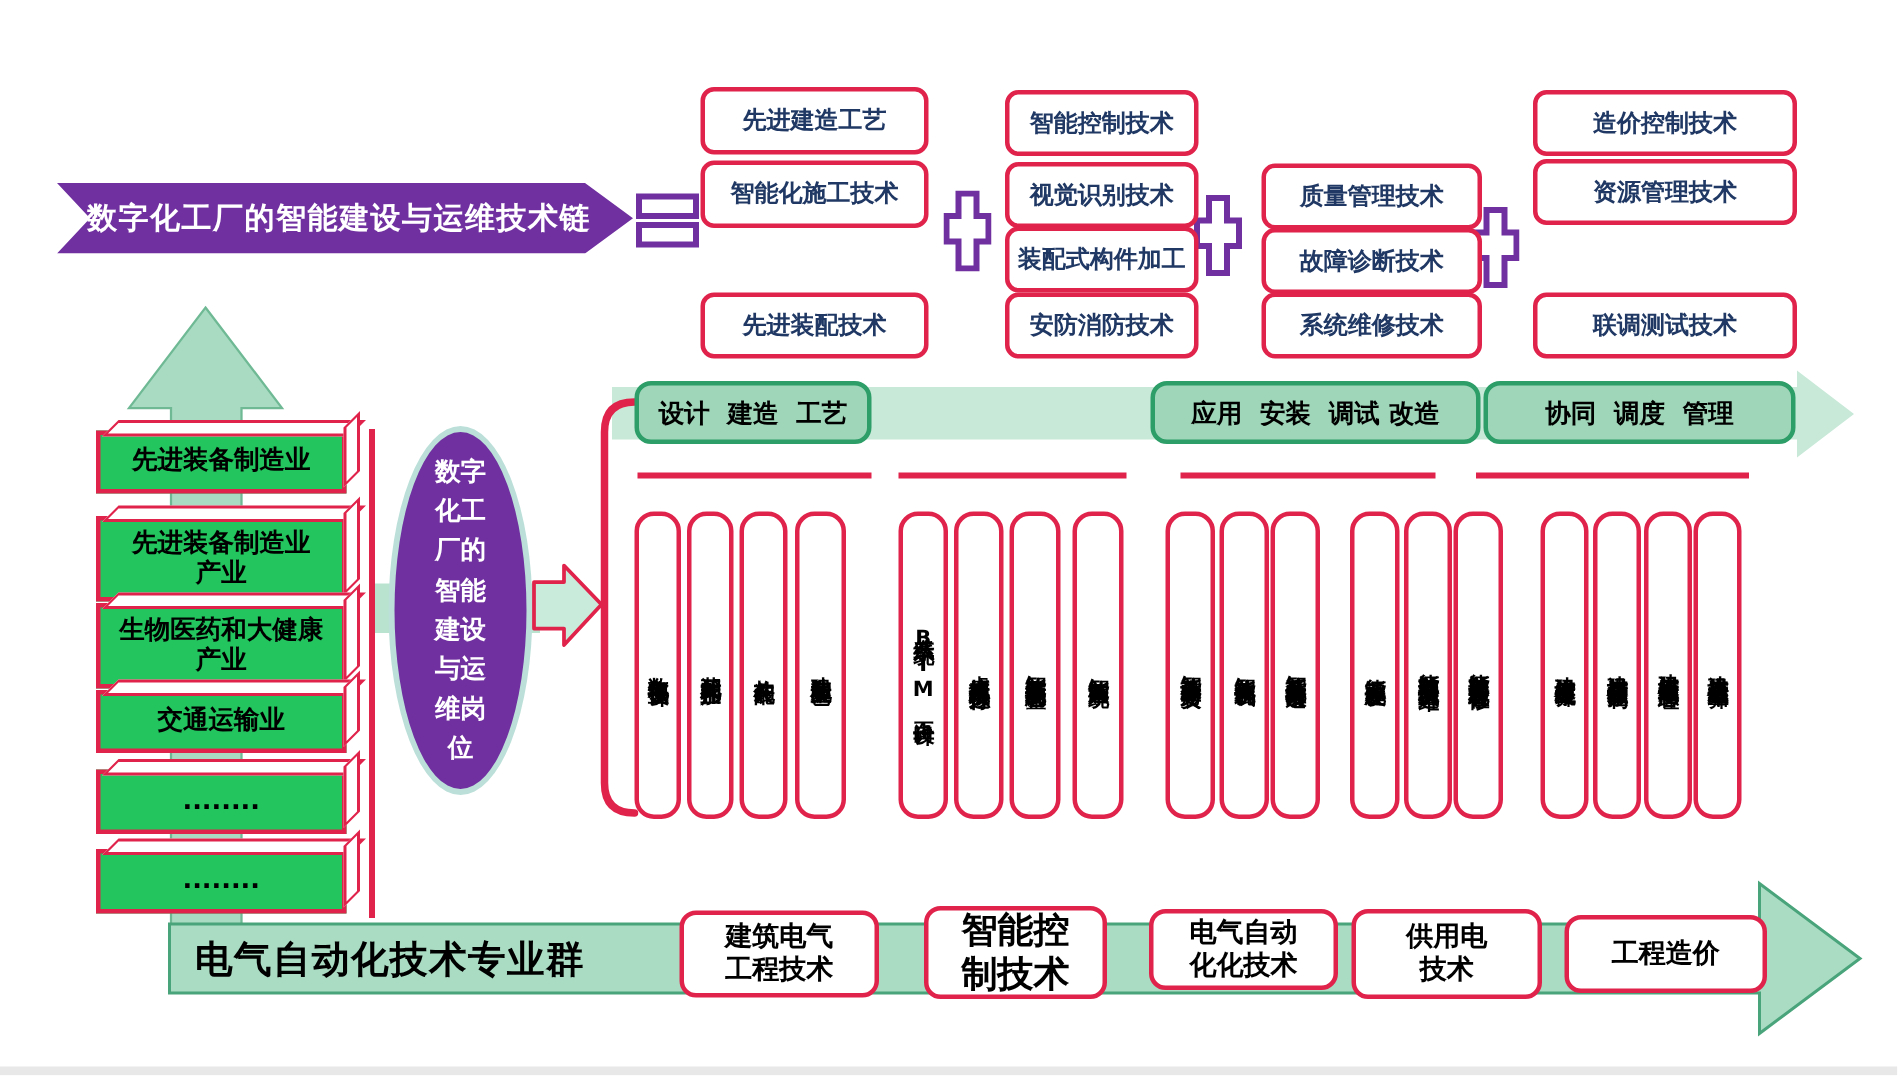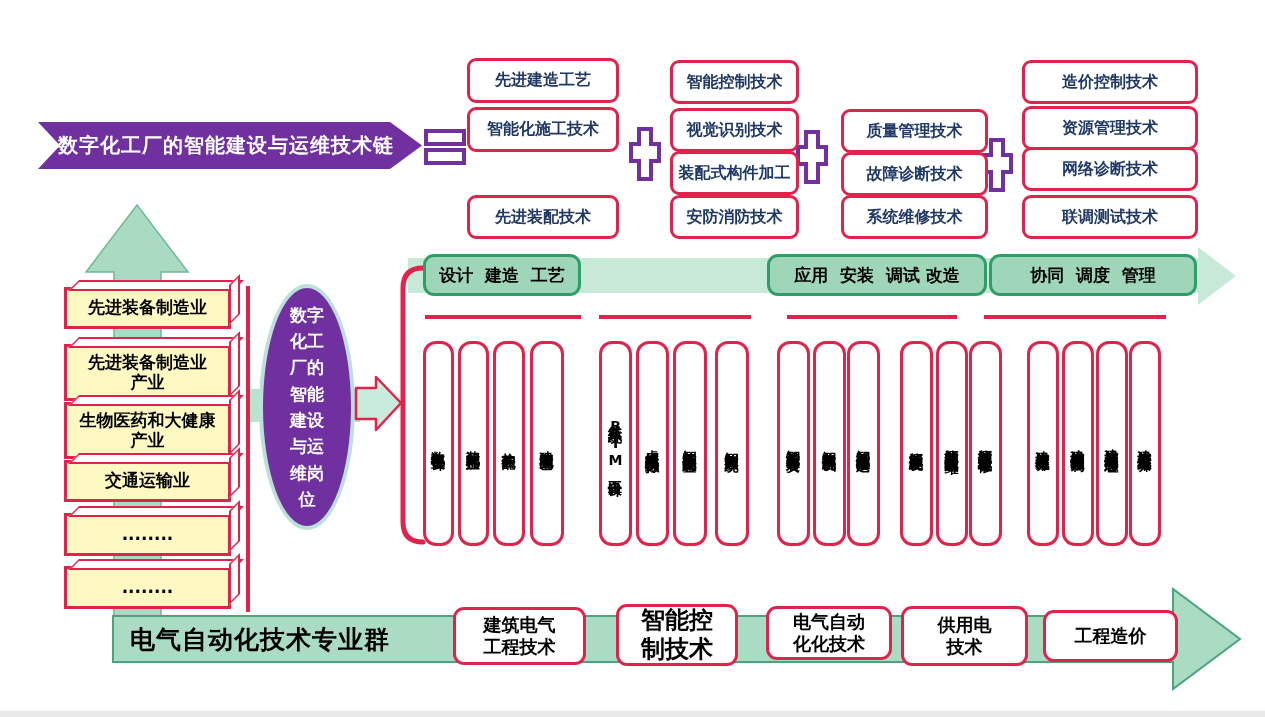--- a/index.html
+++ b/index.html
@@ -19,21 +19,21 @@
   
   .eqbar{position:absolute;width:34px;height:9px;background:#fff;border:4px solid #7030A0;}
   
   .tech-box{
     position:absolute;background:#fff;border:3px solid #E0234B;border-radius:9px;
     display:flex;align-items:center;justify-content:center;
     color:#1F3864;font-weight:bold;font-size:16px;white-space:nowrap;
   }
   
   .ind-box{
-    position:absolute;left:64px;width:167px;background:#fef9c3;border:3px solid #E0234B;
+    position:absolute;left:64px;width:167px;background:#22c55e;border:3px solid #E0234B;
     display:flex;align-items:center;justify-content:center;text-align:center;
     color:#000;font-weight:bold;font-size:17px;line-height:1.15;white-space:pre-line;
     box-sizing:border-box;
   }
   .ind-box::before{ 
     content:"";position:absolute;left:1px;top:-10px;width:100%;height:7px;
     background:#fff;border:2px solid #E0234B;
     transform:skewX(-45deg);transform-origin:bottom left;
   }
   .ind-box::after{ 
@@ -124,21 +124,20 @@
   <div class="tech-box" style="left:670px;top:108px;width:123px;height:38px">视觉识别技术</div>
   <div class="tech-box" style="left:670px;top:151px;width:123px;height:38px">装配式构件加工</div>
   <div class="tech-box" style="left:670px;top:195px;width:123px;height:38px">安防消防技术</div>
 
   <div class="tech-box" style="left:841px;top:109px;width:141px;height:38px">质量管理技术</div>
   <div class="tech-box" style="left:841px;top:152px;width:141px;height:38px">故障诊断技术</div>
   <div class="tech-box" style="left:841px;top:195px;width:141px;height:38px">系统维修技术</div>
 
   <div class="tech-box" style="left:1022px;top:60px;width:170px;height:38px">造价控制技术</div>
   <div class="tech-box" style="left:1022px;top:106px;width:170px;height:38px">资源管理技术</div>
-  <div class="tech-box" style="left:1022px;top:147px;width:170px;height:38px">网络诊断技术</div>
   <div class="tech-box" style="left:1022px;top:195px;width:170px;height:38px">联调测试技术</div>
 
   <div class="ind-box" style="top:287px;height:42px">先进装备制造业</div>
   <div class="ind-box" style="top:344px;height:57px">先进装备制造业
 产业</div>
   <div class="ind-box" style="top:402px;height:57px">生物医药和大健康
 产业</div>
   <div class="ind-box" style="top:460px;height:42px">交通运输业</div>
   <div class="ind-box" style="top:513px;height:43px">........</div>
   <div class="ind-box" style="top:566px;height:43px">........</div>

